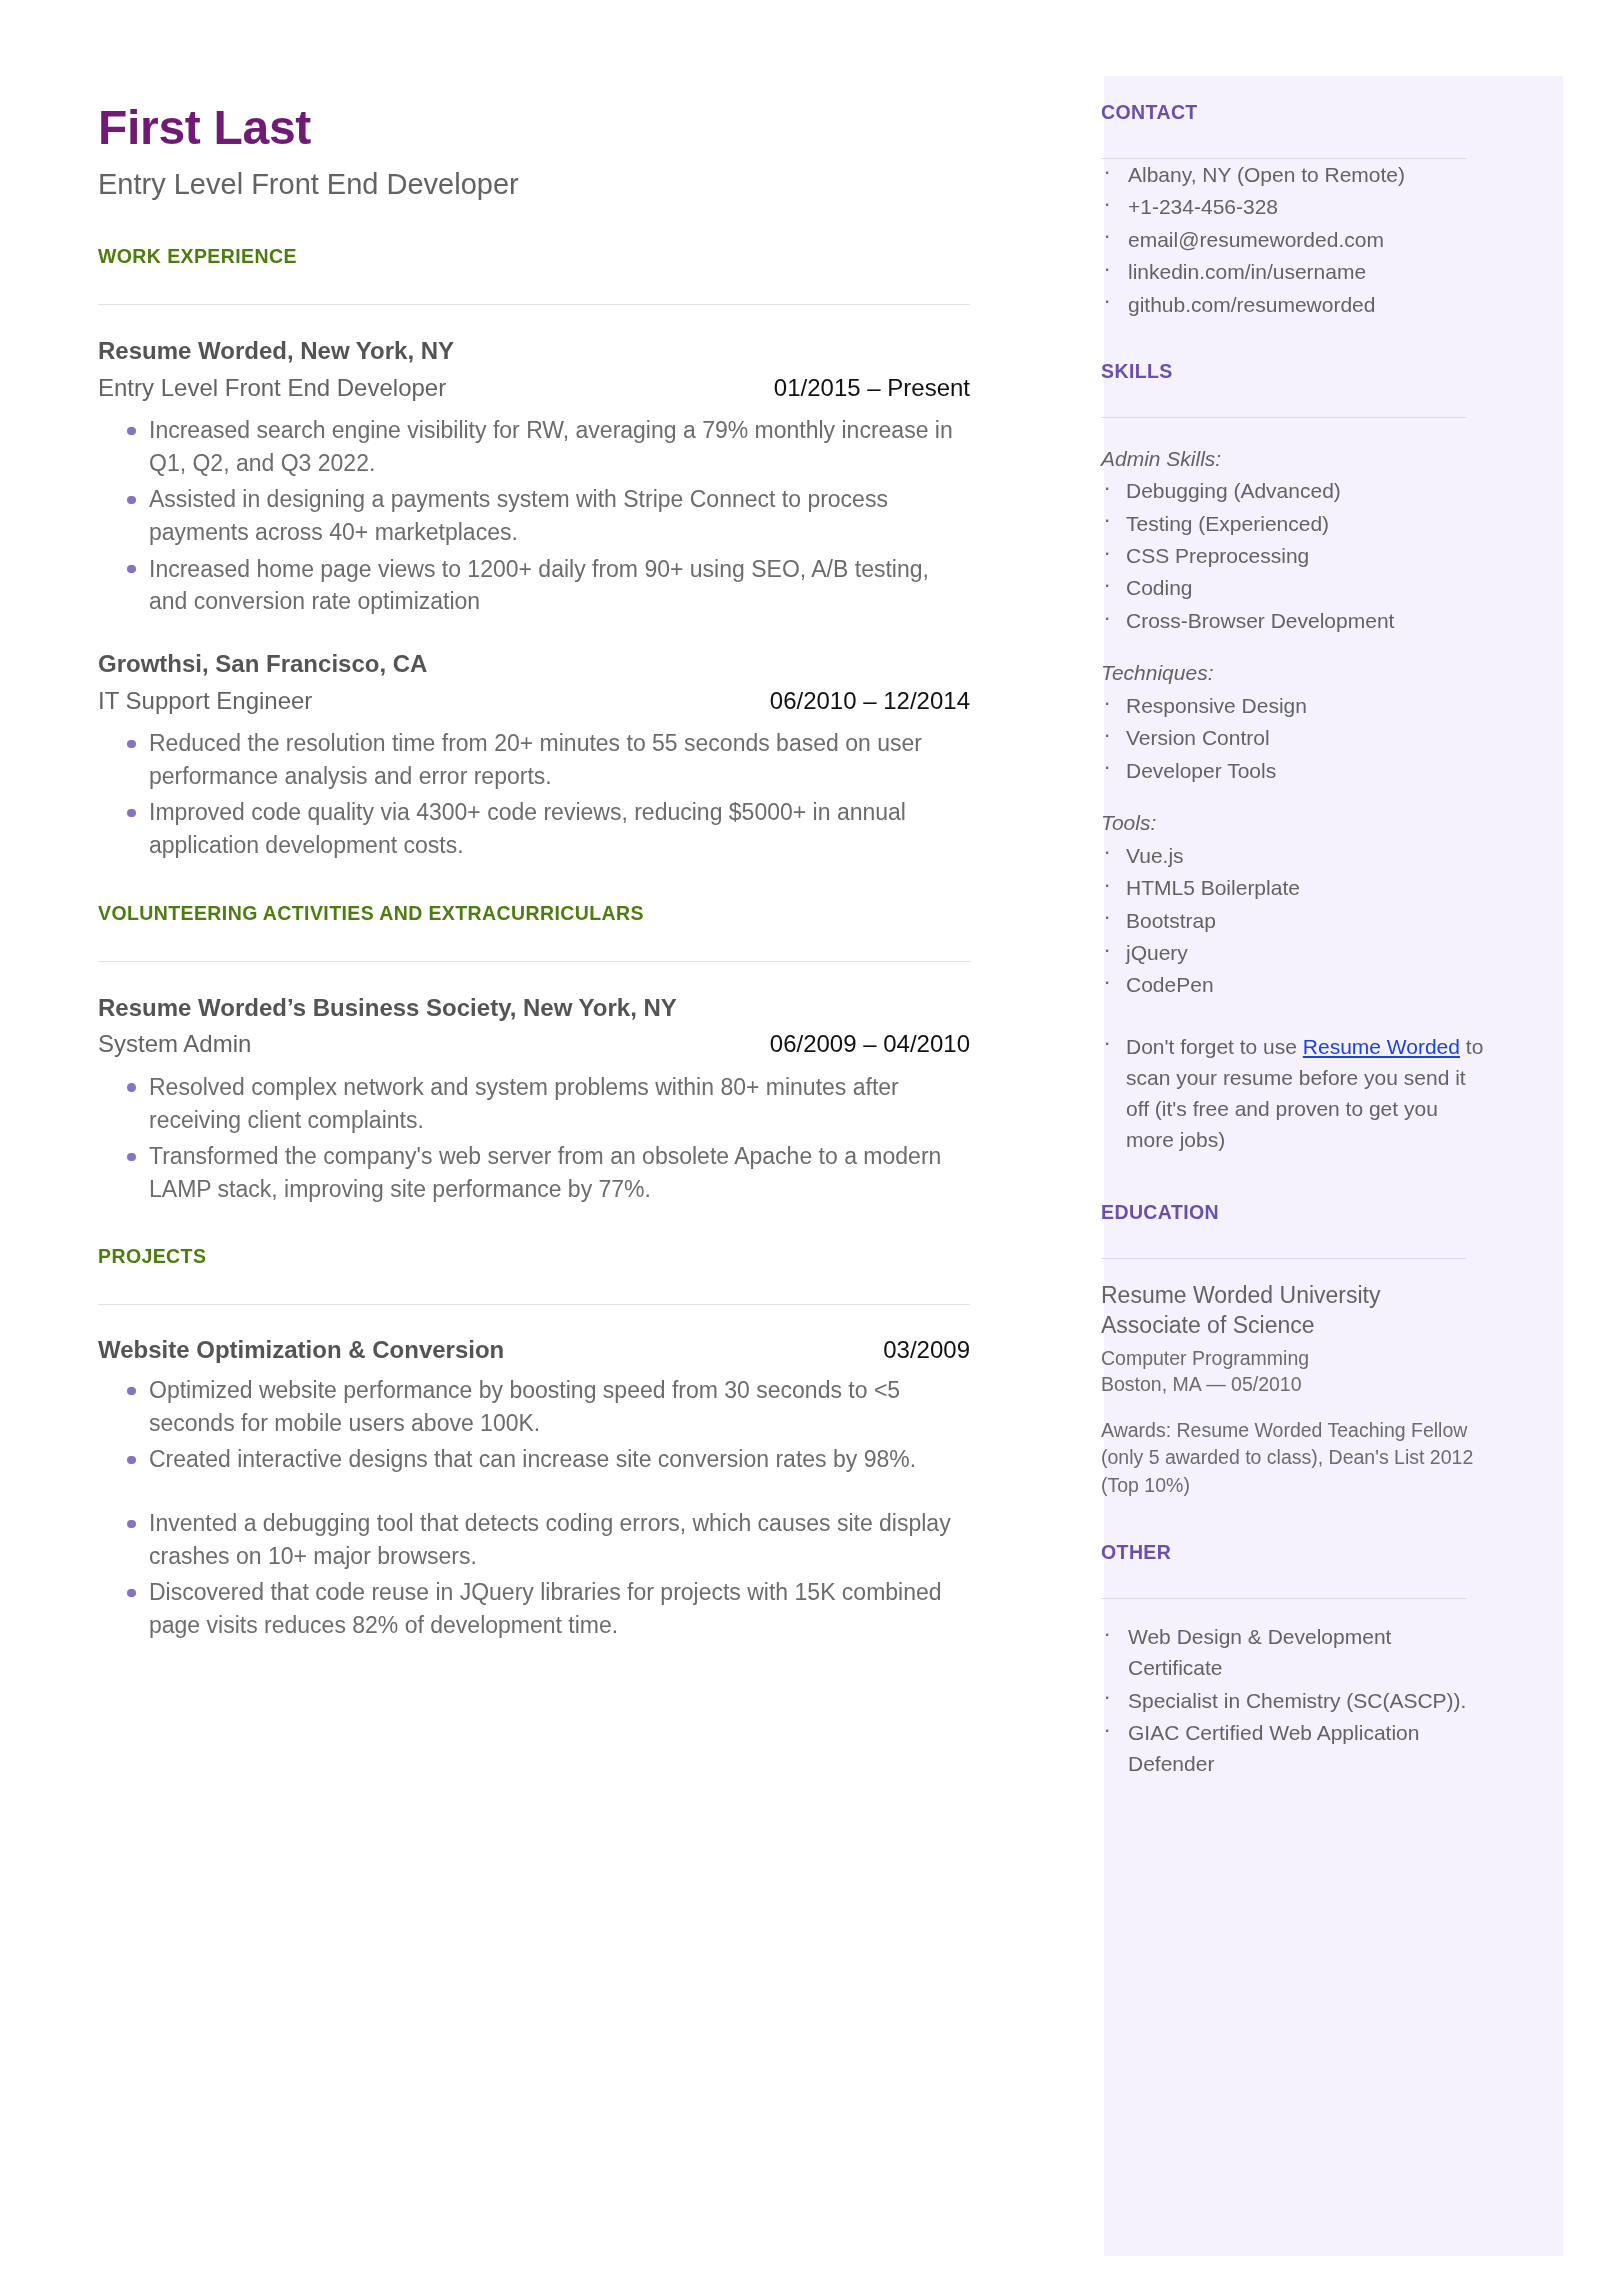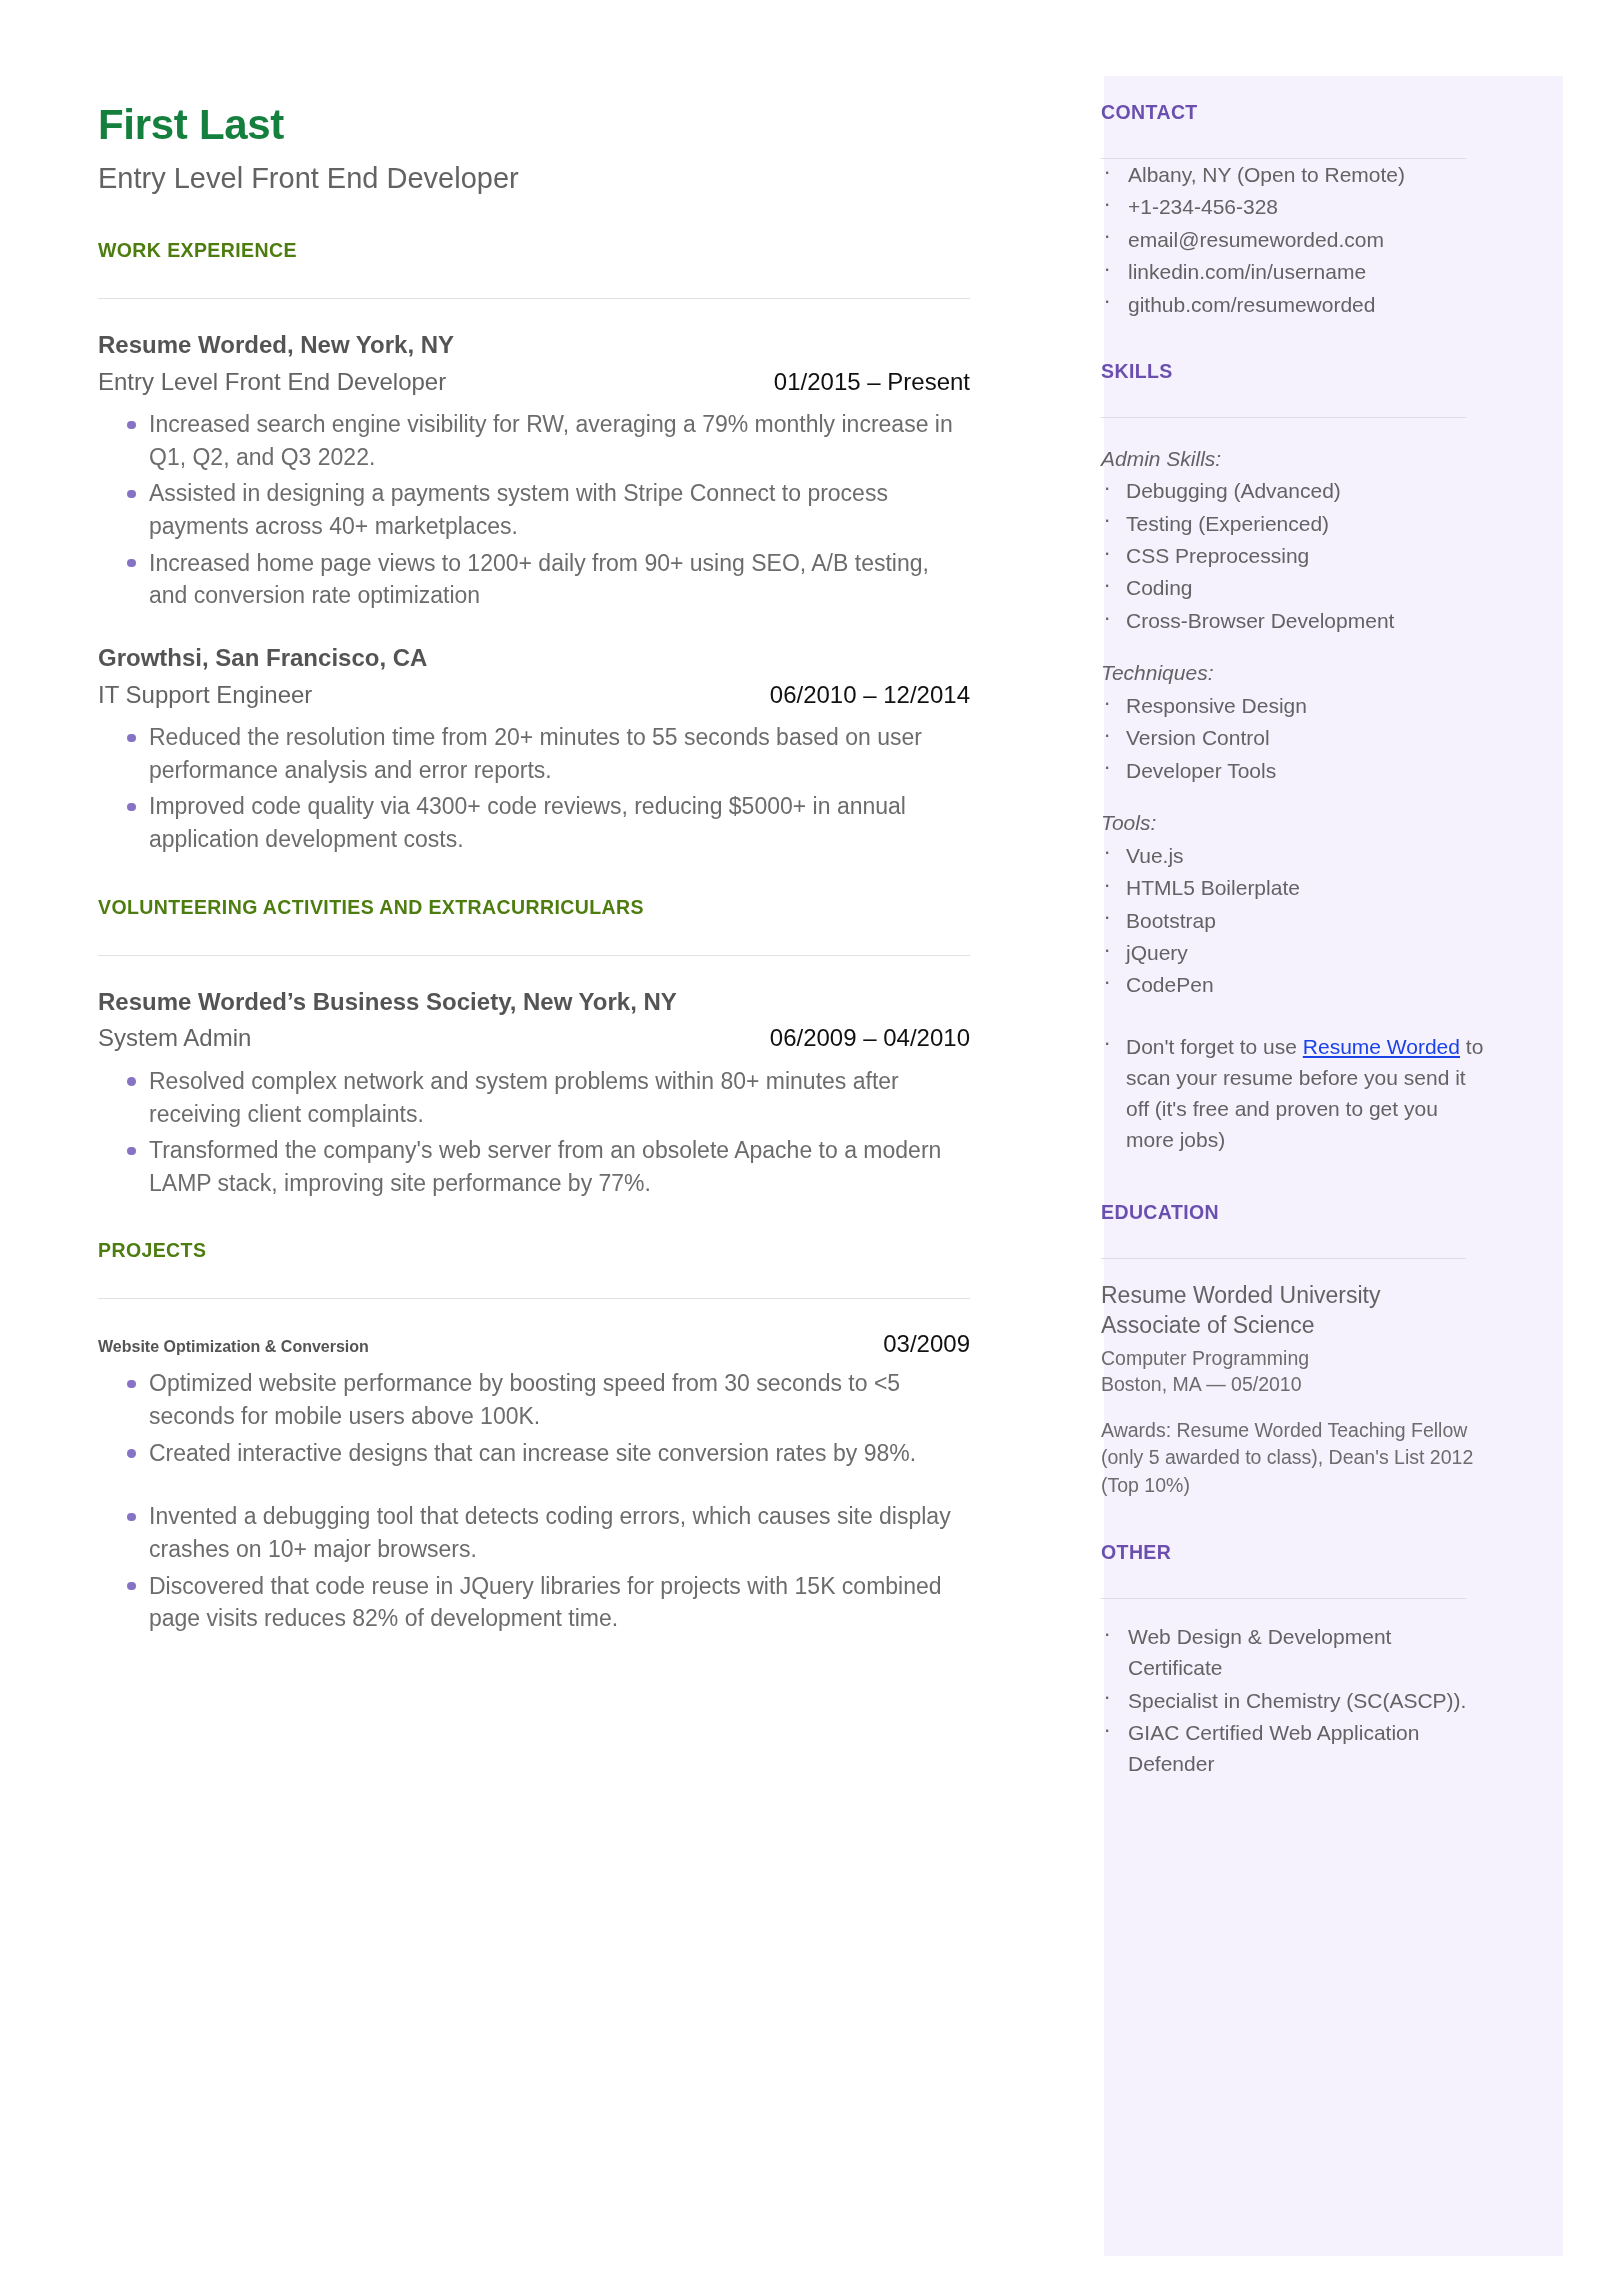--- a/index.html
+++ b/index.html
@@ -37,23 +37,23 @@
   
   .main-col {
     position: absolute;
     left: 98px;
     top: 104px;
     width: 872px;
   }
 
   
   .name {
-    font-size: 42px;
+    font-size: 48px;
     font-weight: bold;
-    color: #15803d;
+    color: #701a75;
     letter-spacing: -0.3px;
     line-height: 1.0;
     margin: 0 0 17px 0;
   }
   .job-title-head {
     font-size: 29px;
     color: #636363;
     font-weight: 400;
     line-height: 1.1;
     margin: 0 0 44px 0;
@@ -104,21 +104,21 @@
   }
 
   
   .proj-row {
     display: flex;
     justify-content: space-between;
     align-items: baseline;
     margin: 0 0 7.8px 0;
   }
   .proj-title {
-    font-size: 16px;
+    font-size: 24px;
     font-weight: bold;
     color: #545454;
     line-height: 1.2;
     text-align: right;
   }
 
   ul.bullets {
     list-style: none;
     margin: 9px 0 0 0;
     padding: 0;

